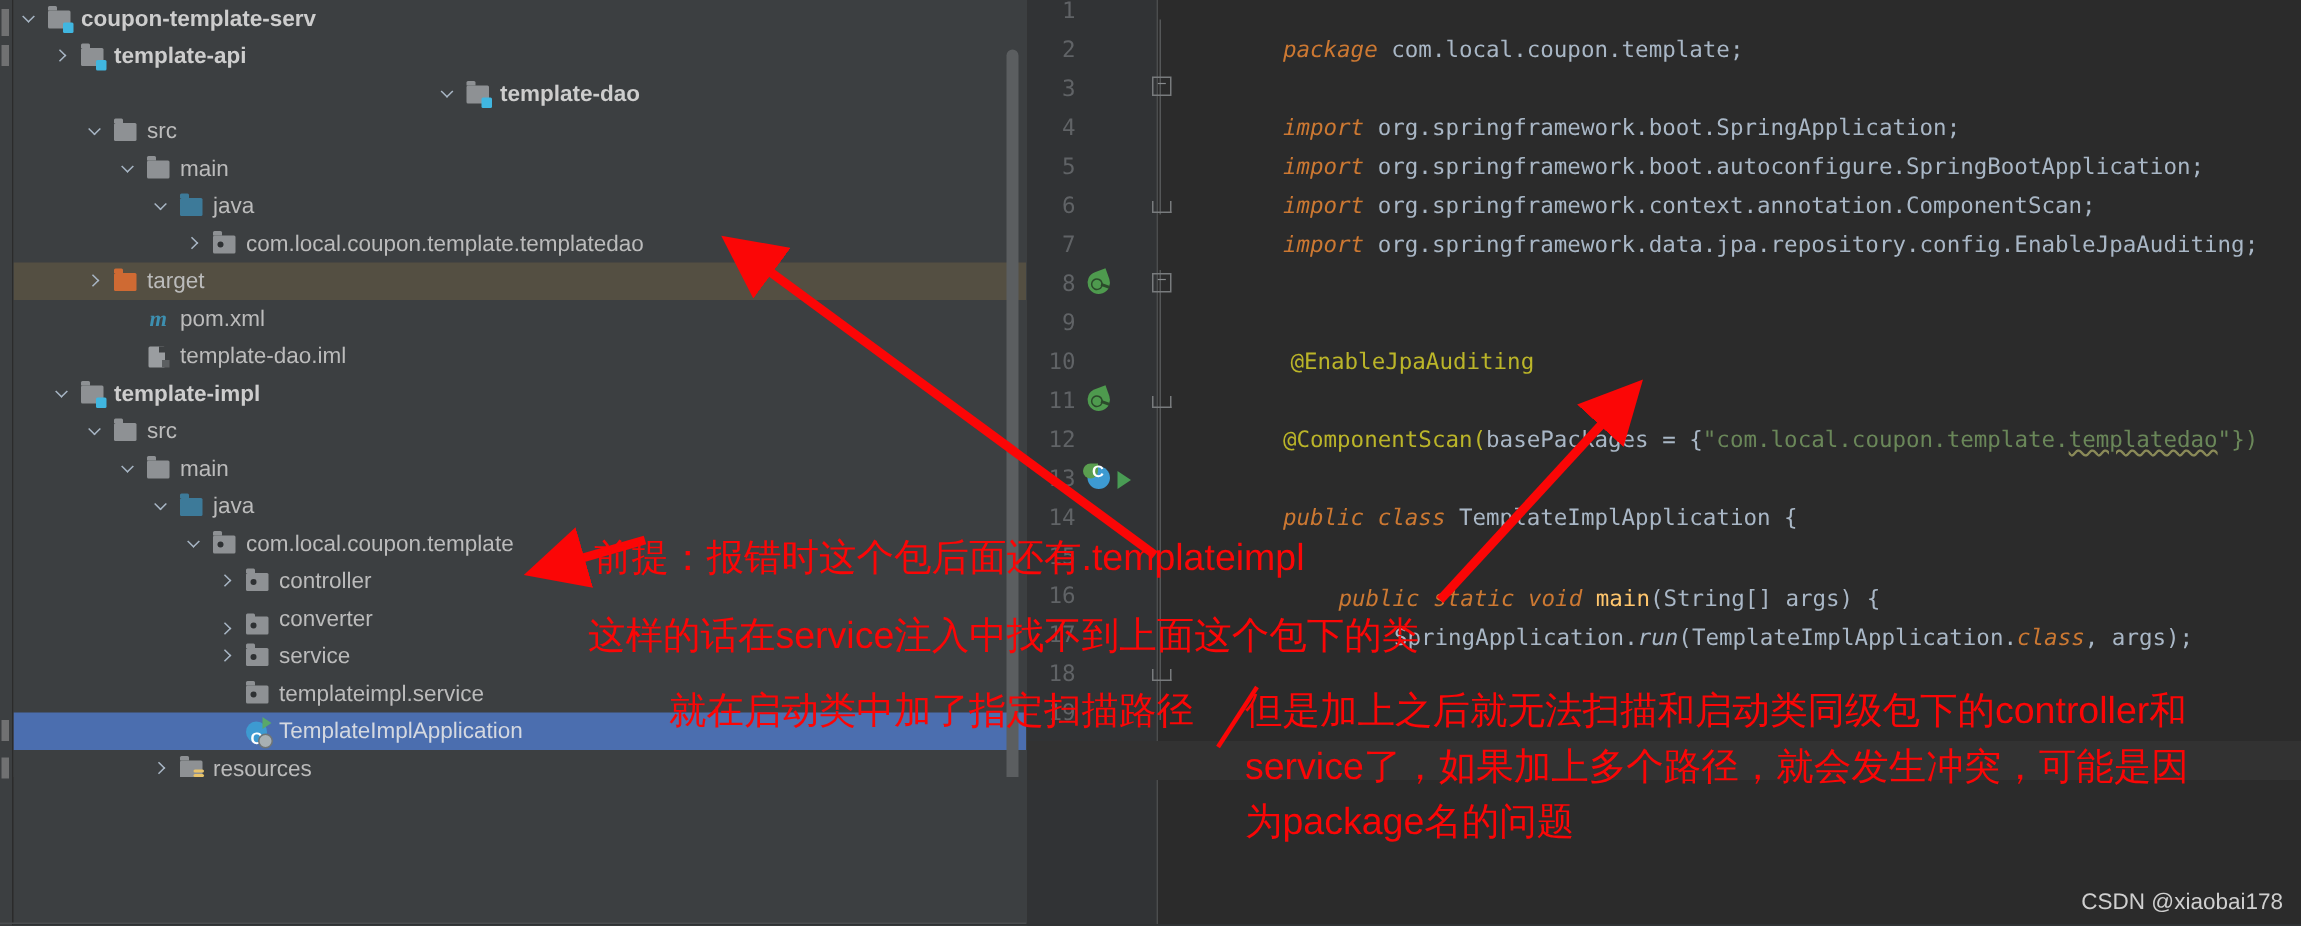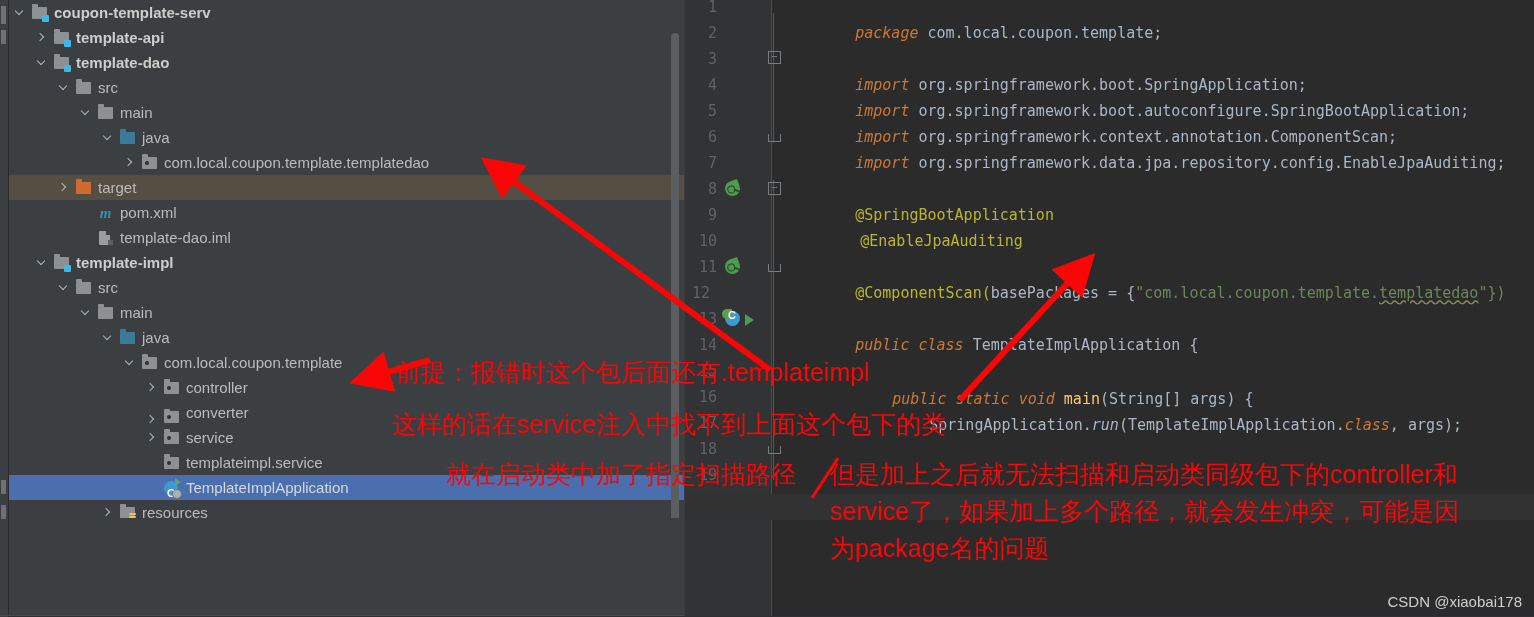--- a/index.html
+++ b/index.html
@@ -249,21 +249,21 @@
           <span class="lbl bold">coupon-template-serv</span>
         </div>
         <div class="tree-row" style="padding-left: 28px;">
           <span class="arrow right"></span>
           <span class="ico">
             <span class="fold grey"></span>
             <span class="badge"></span>
           </span>
           <span class="lbl bold">template-api</span>
         </div>
-        <div class="tree-row" style="padding-left: 28px;">
+        <div class="tree-row" style="padding-left: 28px; justify-content: center;">
           <span class="arrow down"></span>
           <span class="ico">
             <span class="fold grey"></span>
             <span class="badge"></span>
           </span>
           <span class="lbl bold">template-dao</span>
         </div>
         <div class="tree-row" style="padding-left: 50px;">
           <span class="arrow down"></span>
           <span class="ico">
@@ -433,21 +433,21 @@
         <div class="ln" style="position: absolute; left: 0px; top: 20px; line-height: 26px;">2</div>
         <div class="ln" style="position: absolute; left: 0px; top: 46px; line-height: 26px;">3</div>
         <div class="ln" style="position: absolute; left: 0px; top: 72px; line-height: 26px;">4</div>
         <div class="ln" style="position: absolute; left: 0px; top: 98px; line-height: 26px;">5</div>
         <div class="ln" style="position: absolute; left: 0px; top: 124px; line-height: 26px;">6</div>
         <div class="ln" style="position: absolute; left: 0px; top: 150px; line-height: 26px;">7</div>
         <div class="ln" style="position: absolute; left: 0px; top: 176px; line-height: 26px;">8</div>
         <div class="ln" style="position: absolute; left: 0px; top: 202px; line-height: 26px;">9</div>
         <div class="ln" style="position: absolute; left: 0px; top: 228px; line-height: 26px;">10</div>
         <div class="ln" style="position: absolute; left: 0px; top: 254px; line-height: 26px; text-align: right;">11</div>
-        <div class="ln" style="position: absolute; left: 0px; top: 280px; line-height: 26px; text-align: center;">12</div>
+        <div class="ln" style="position: absolute; left: 0px; top: 280px; line-height: 26px;">12</div>
         <div class="ln" style="position: absolute; left: 0px; top: 306px; line-height: 26px;">13</div>
         <div class="ln" style="position: absolute; left: 0px; top: 332px; line-height: 26px;">14</div>
         <div class="ln" style="position: absolute; left: 0px; top: 358px; line-height: 26px;">15</div>
         <div class="ln" style="position: absolute; left: 0px; top: 384px; line-height: 26px;">16</div>
         <div class="ln" style="position: absolute; left: 0px; top: 410px; line-height: 26px;">17</div>
         <div class="ln" style="position: absolute; left: 0px; top: 436px; line-height: 26px;">18</div>
         <div class="ln" style="position: absolute; left: 0px; top: 462px; line-height: 26px;">19</div>
         <div class="ln" style="position: absolute; left: 0px; top: 488px; line-height: 26px;">20</div>
       </div>
 
@@ -489,25 +489,20 @@
     <div class="code-line" style="top:98px;text-align:right;">
       <span class="code-text">
         <span class="kw">import</span><span class="id"> org.springframework.context.annotation.ComponentScan;</span>
       </span>
     </div>
     <div class="code-line" style="top:124px;">
       <span class="code-text">
         <span class="kw">import</span><span class="id"> org.springframework.data.jpa.repository.config.EnableJpaAuditing;</span>
       </span>
     </div>
-    <div class="code-line" style="top:176px;">
-      <span class="code-text">
-        <span class="ann">@SpringBootApplication</span>
-      </span>
-    </div>
     <div class="code-line" style="top:202px;">
       <span class="code-text" style="left:103px;text-align:right;">
         <span class="ann">@EnableJpaAuditing</span>
       </span>
     </div>
     <div class="code-line" style="top:254px;">
       <span class="code-text">
         <span class="ann">@ComponentScan(</span><span class="id">basePackages</span><span class="id"> = {</span><span class="str">"com.local.coupon.template.</span><span class="str wavy">templatedao</span><span class="str">"})</span>
       </span>
     </div>

